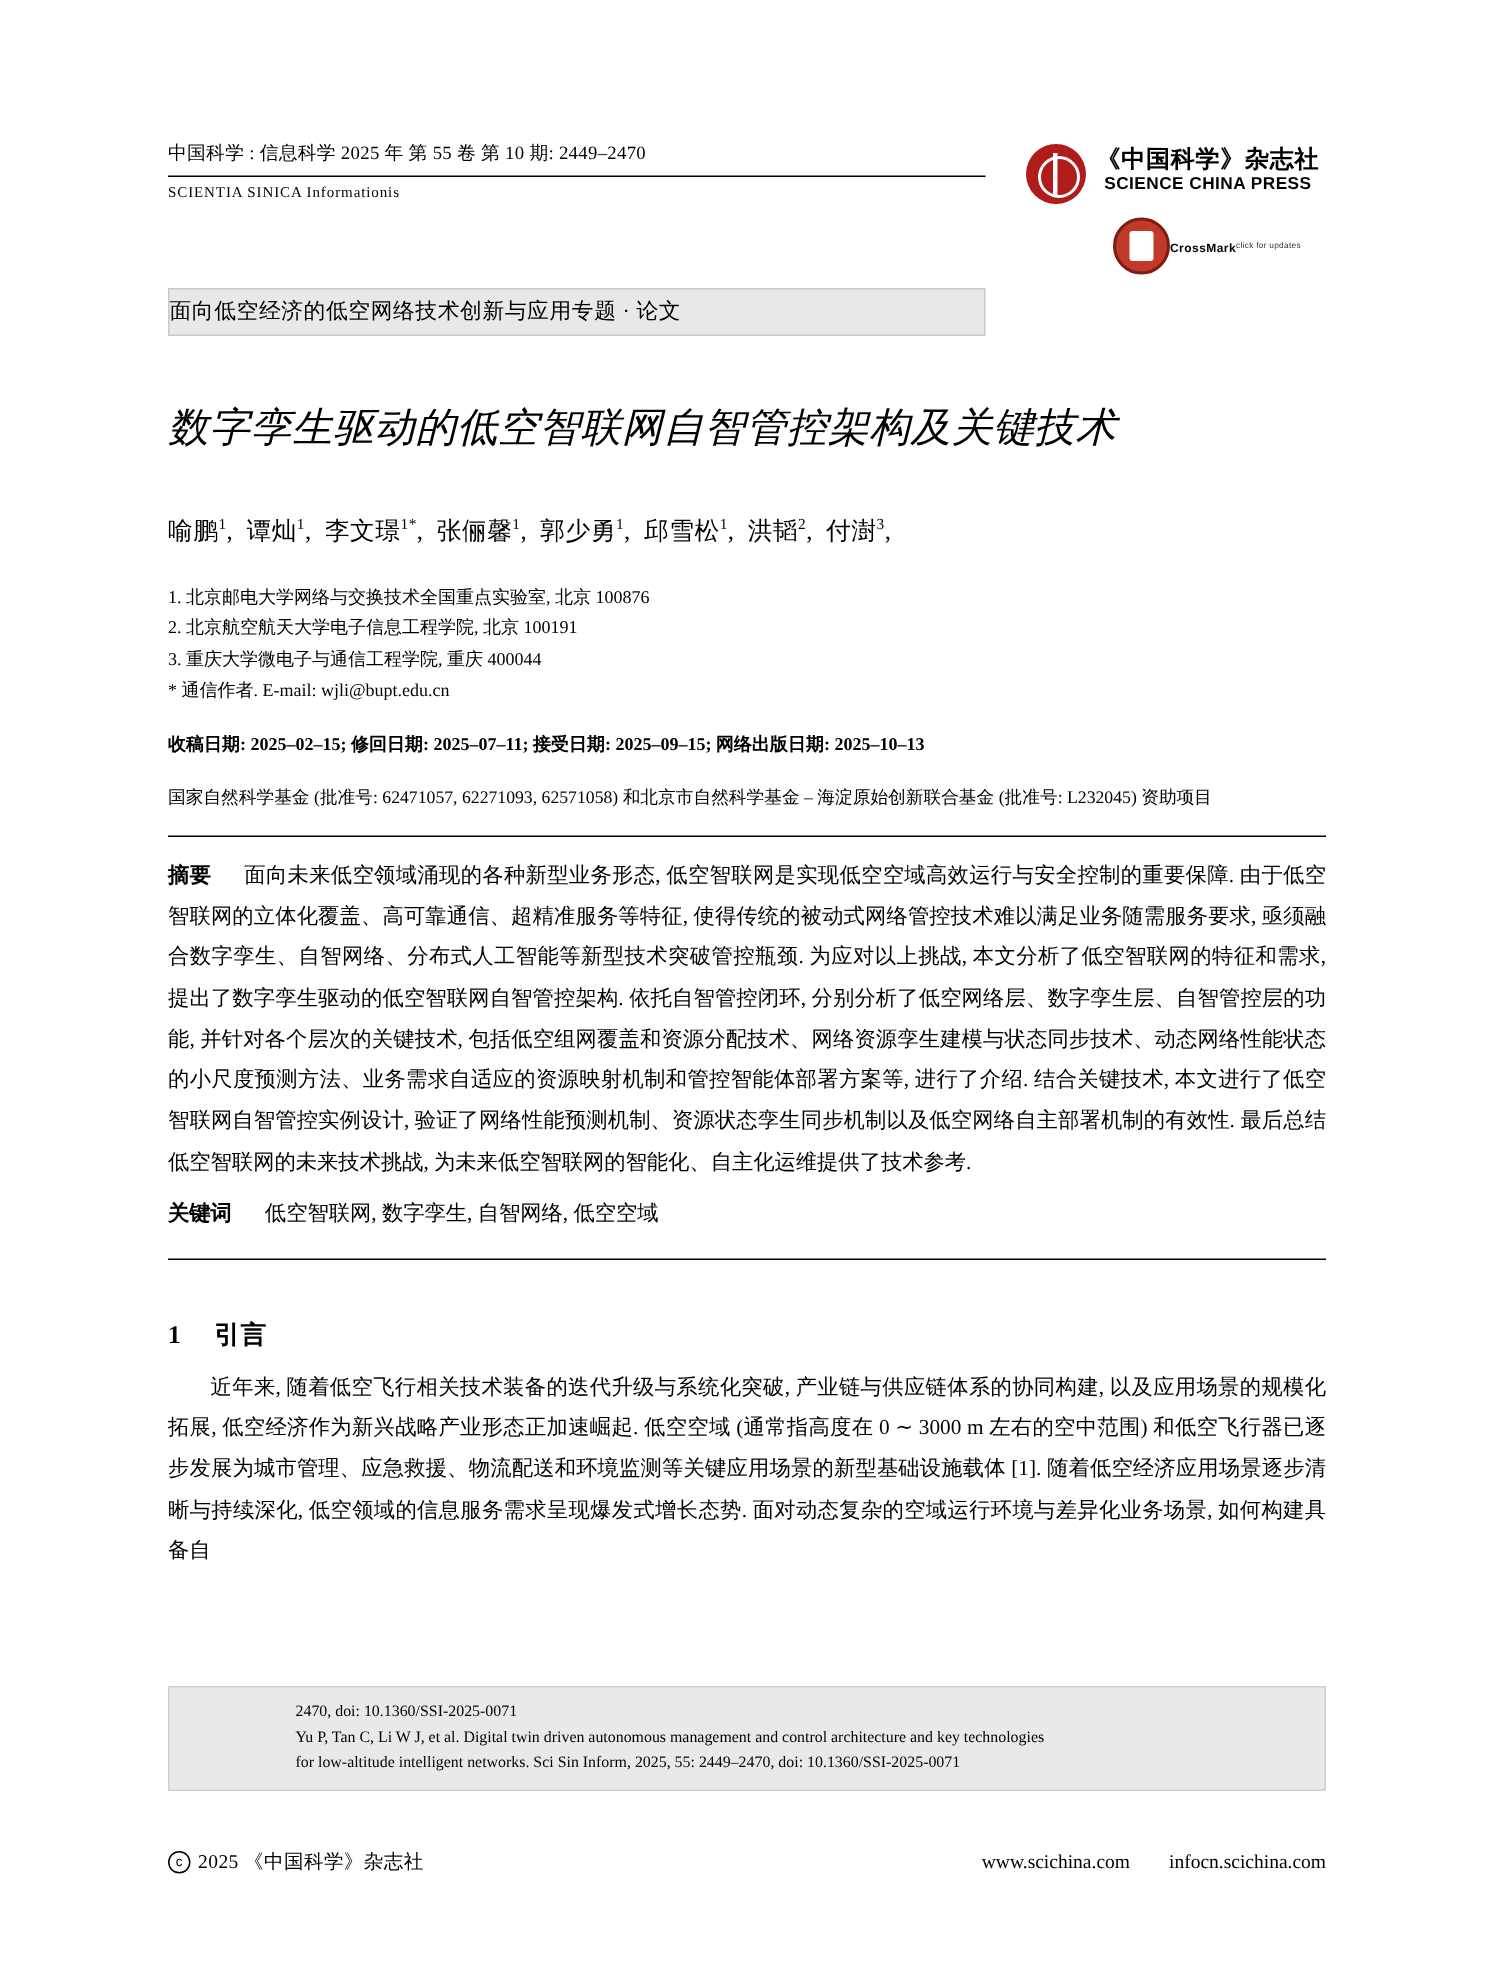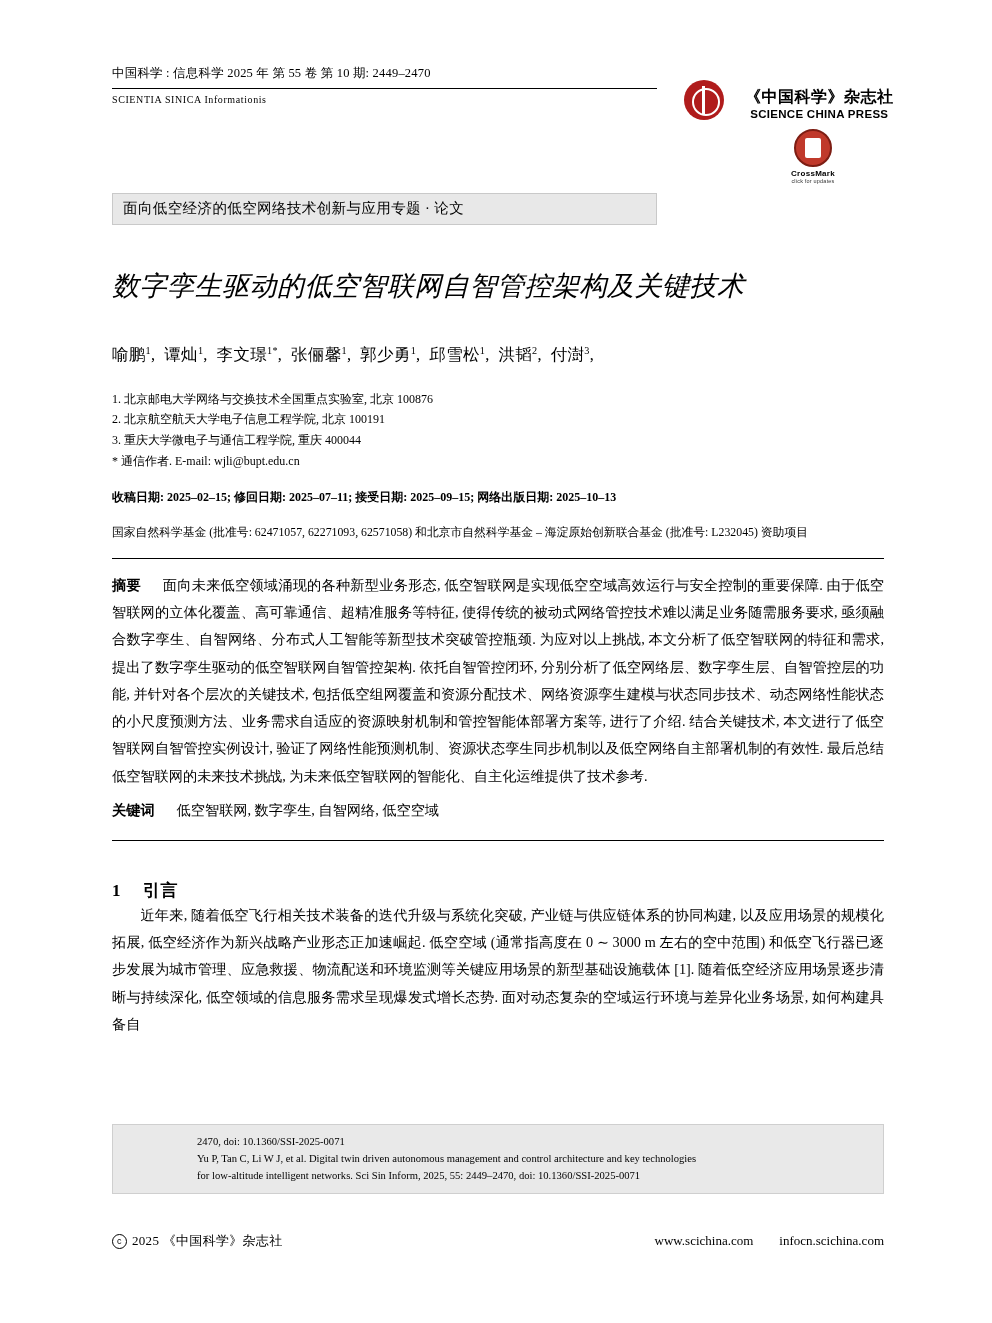--- a/index.html
+++ b/index.html
@@ -19,21 +19,21 @@
     position: absolute;
     left: 0; top: 0;
     width: 992px;
     height: 1323px;
     box-sizing: border-box;
     padding: 0;
   }
   .content {
     position: absolute;
     left: 112px;
-    top: 65px;
+    top: 94px;
     width: 772px;
   }
 
   
   .header-row {
     display: flex;
     justify-content: space-between;
     align-items: flex-start;
   }
   .header-left {
@@ -55,24 +55,23 @@
     letter-spacing: 0.6px;
   }
   .header-right {
     width: 200px;
     text-align: center;
     position: relative;
     padding-top: 2px;
   }
   .press-logo {
     display: flex;
-    align-items: flex-end;
+    align-items: flex-start;
     justify-content: flex-start;
-    gap: 21px;
-    margin-top: 13px;
+    gap: 7px;
   }
   .press-emblem {
     width: 40px; height: 40px;
     border-radius: 50%;
     background: #b01c1c;
     position: relative;
     flex: 0 0 auto;
   }
   .press-emblem::before {
     content: "";
@@ -98,21 +97,21 @@
   .press-text-en {
     font-size: 11.5px;
     font-weight: bold;
     letter-spacing: 0.3px;
     white-space: nowrap;
     font-family: "Liberation Sans", sans-serif;
   }
   .crossmark {
     margin-top: 9px;
     display: flex;
-    flex-direction: column;
+    flex-direction: row;
     align-items: center;
     margin-left: 58px;
   }
   .crossmark-badge {
     width: 34px; height: 34px;
     border-radius: 50%;
     background: #c0392b;
     border: 2px solid #7d1d13;
     position: relative;
   }
@@ -138,21 +137,21 @@
     letter-spacing: 0.2px;
   }
 
   
   .topic-banner {
     margin-top: 9px;
     background: #e8e8e8;
     border: 0.8px solid #c9c9c9;
     width: 545px;
     box-sizing: border-box;
-    padding: 5px 10px 6px 10px;
+    padding: 5px 10px 6px 0;
     font-size: 14.5px;
     letter-spacing: 0.4px;
   }
 
   
   .title {
     margin-top: 42px;
     font-size: 27px;
     line-height: 1.45;
     letter-spacing: 0.5px;
@@ -221,21 +220,21 @@
 
   
   .section-head {
     margin-top: 38px;
     font-size: 17px;
     font-weight: bold;
     letter-spacing: 0.5px;
   }
   .section-num { margin-right: 22px; }
   .body-par {
-    margin-top: 0;
+    margin-top: 11px;
     font-size: 14.2px;
     line-height: 1.92;
     text-align: justify;
     text-indent: 2em;
   }
 
   
   .cite-box {
     position: absolute;
     left: 112px;

